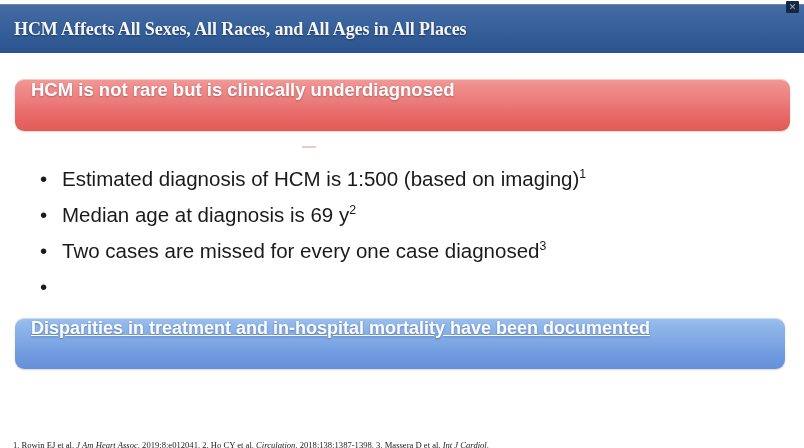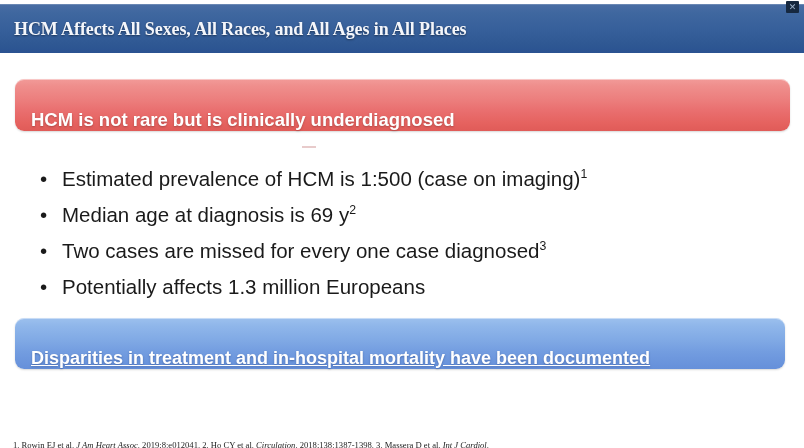--- a/index.html
+++ b/index.html
@@ -65,21 +65,21 @@
     line-height: 12px;
     text-align: center;
     font-family: "Liberation Sans", sans-serif;
   }
 
   
   .banner {
     position: absolute;
     border-radius: 9px;
     display: flex;
-    align-items: flex-end;
+    align-items: flex-start;
   }
   .banner-red {
     left: 15px;
     top: 79px;
     width: 775px;
     height: 52px;
     background: linear-gradient(180deg,
                 #f29a98 0%,
                 #ef8e8c 14%,
                 #ec7e7d 40%,
@@ -184,30 +184,30 @@
   <div class="close-badge">✕</div>
 
   <div class="banner banner-red">
     <div class="banner-text">HCM is not rare but is clinically underdiagnosed</div>
   </div>
 
   <div class="artifact" style="left:302px; top:146px; width:14px; height:2px;"></div>
 
   <ul class="bullets">
     <li class="bullet-item">
-      <span class="bullet-dot">•</span><span>Estimated prevalence of HCM is 1:500 (case on imaging)</span><sup>1</sup>
+      <span class="bullet-dot">•</span><span>Estimated diagnosis of HCM is 1:500 (based on imaging)</span><sup>1</sup>
     </li>
     <li class="bullet-item">
       <span class="bullet-dot">•</span><span>Median age at diagnosis is 69 y</span><sup>2</sup>
     </li>
     <li class="bullet-item">
       <span class="bullet-dot">•</span><span>Two cases are missed for every one case diagnosed</span><sup>3</sup>
     </li>
     <li class="bullet-item">
-      <span class="bullet-dot">•</span><span>Potentially affects 1.3 million Europeans</span><sup></sup>
+      <span class="bullet-dot">•</span><sup></sup>
     </li>
   </ul>
 
   <div class="banner banner-blue">
     <div class="banner-text">Disparities in treatment and in-hospital mortality have been documented</div>
   </div>
 
   <div class="refs">
     <div><span>1. Rowin EJ et al. </span><i>J Am Heart Assoc</i><span>. 2019;8:e012041. 2. Ho CY et al. </span><i>Circulation</i><span>. 2018;138:1387-1398. 3. Massera D et al. </span><i>Int J Cardiol</i><span>.</span></div>
   </div>

